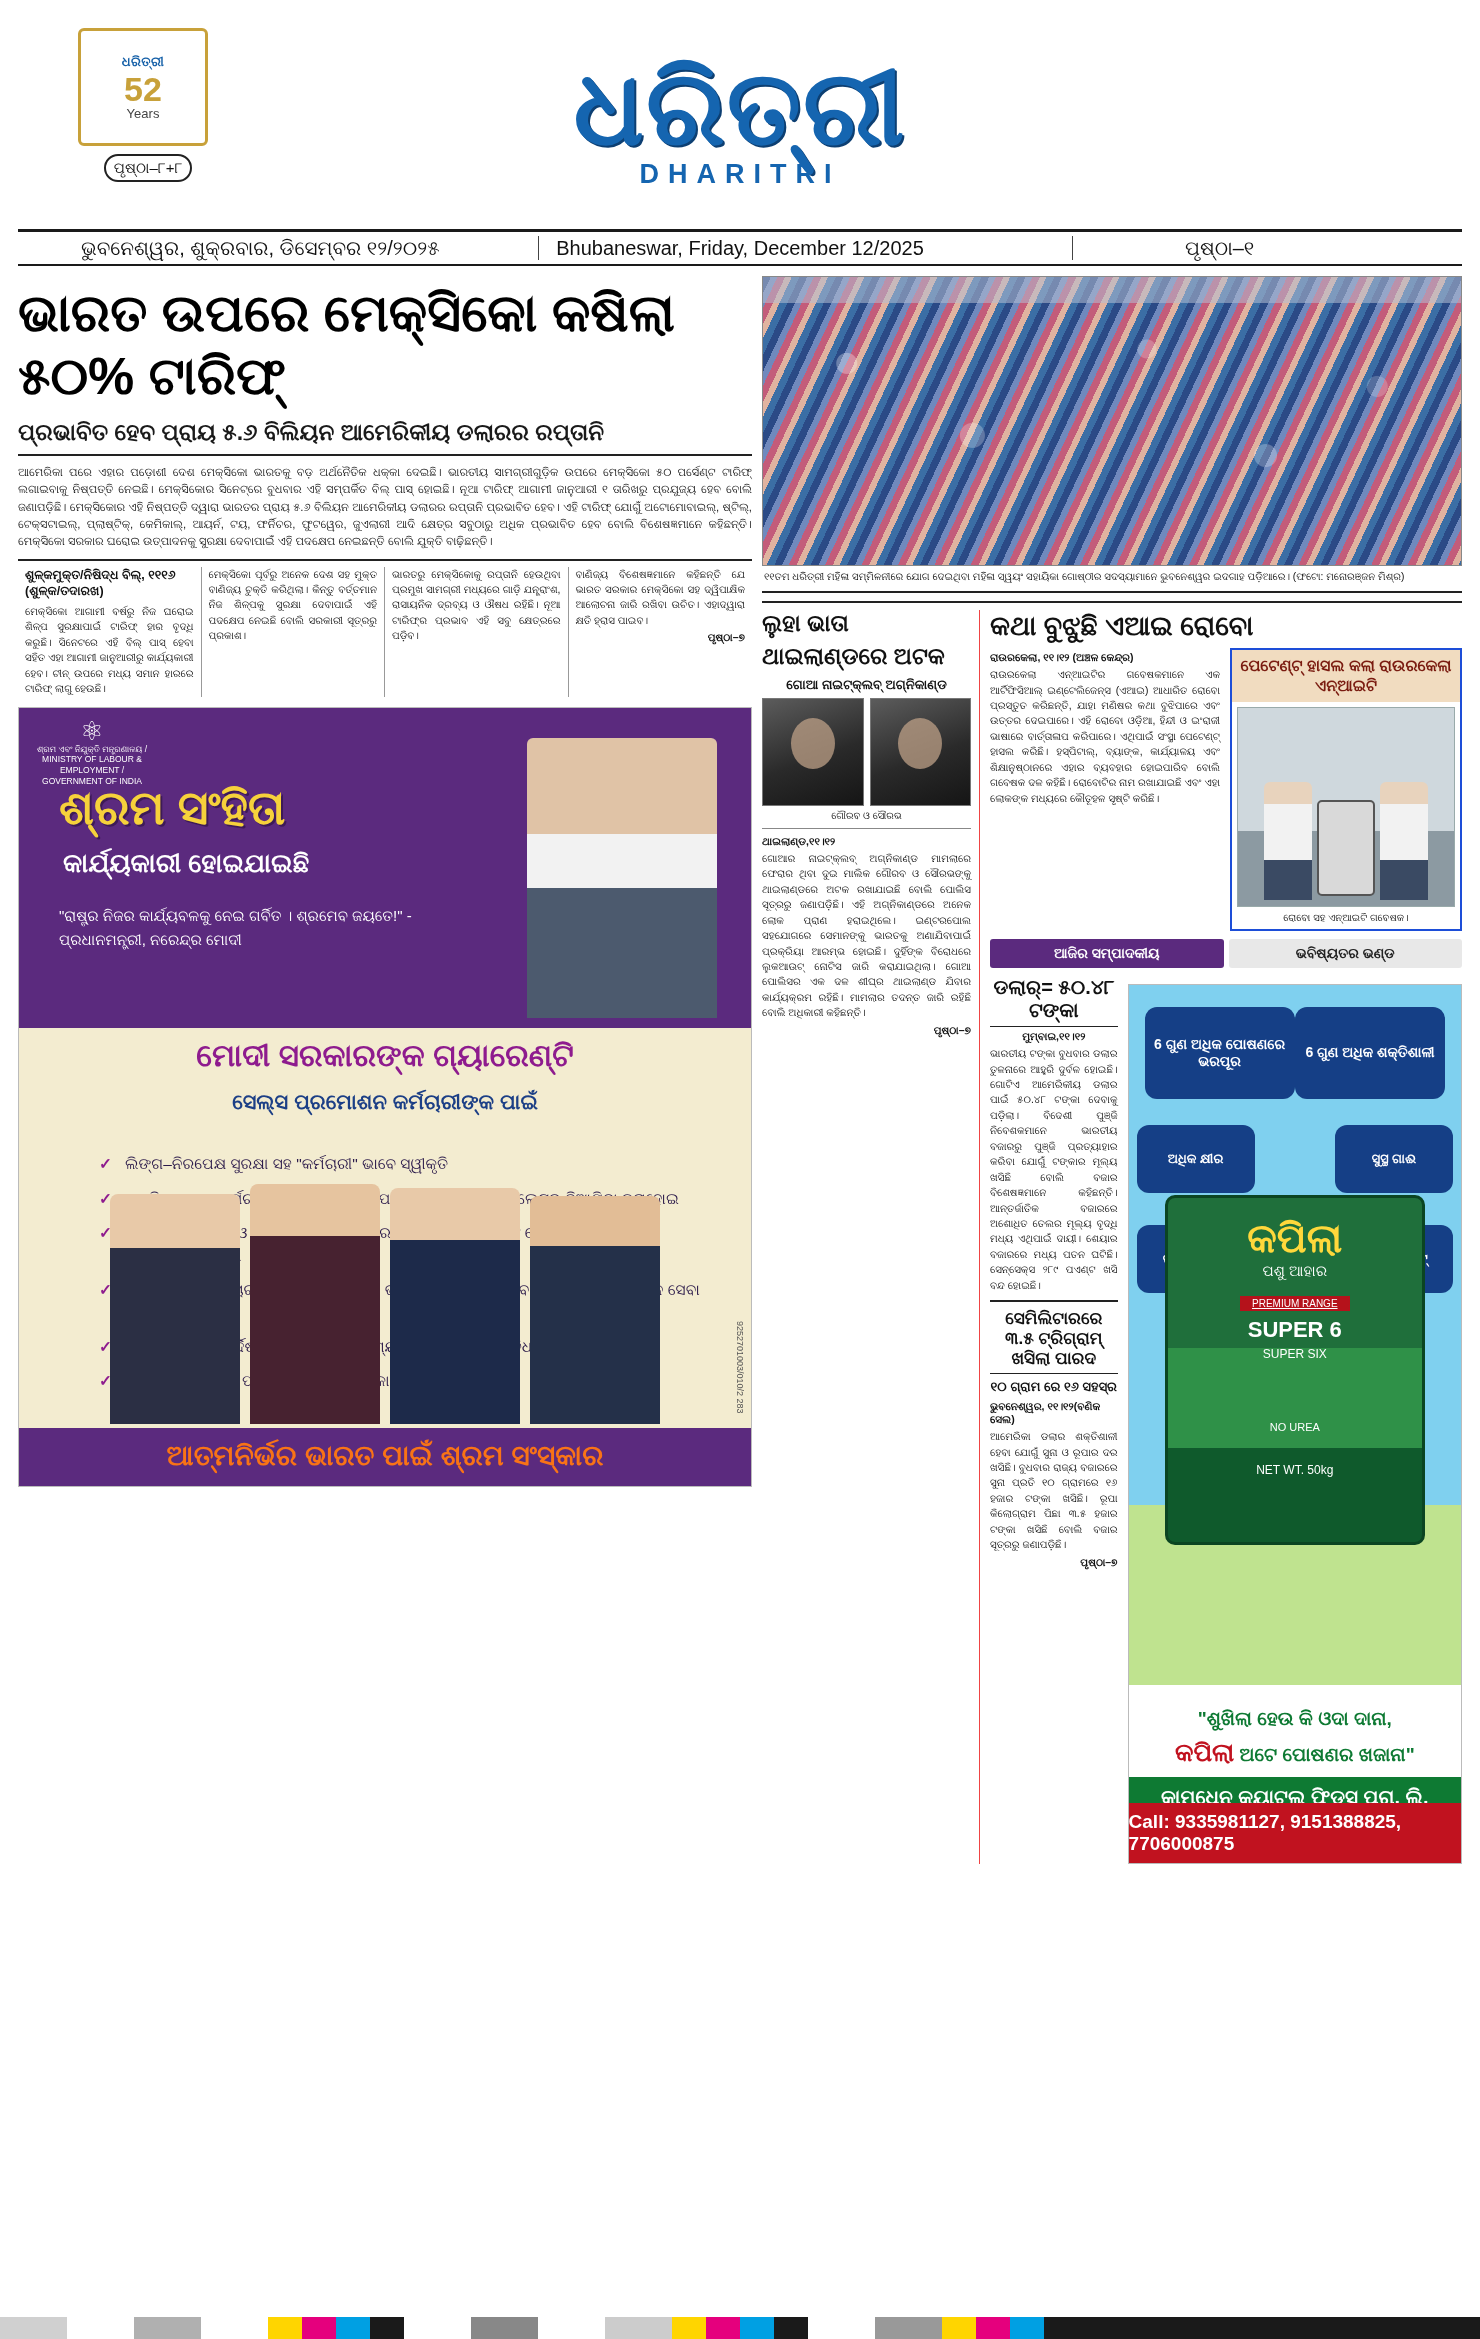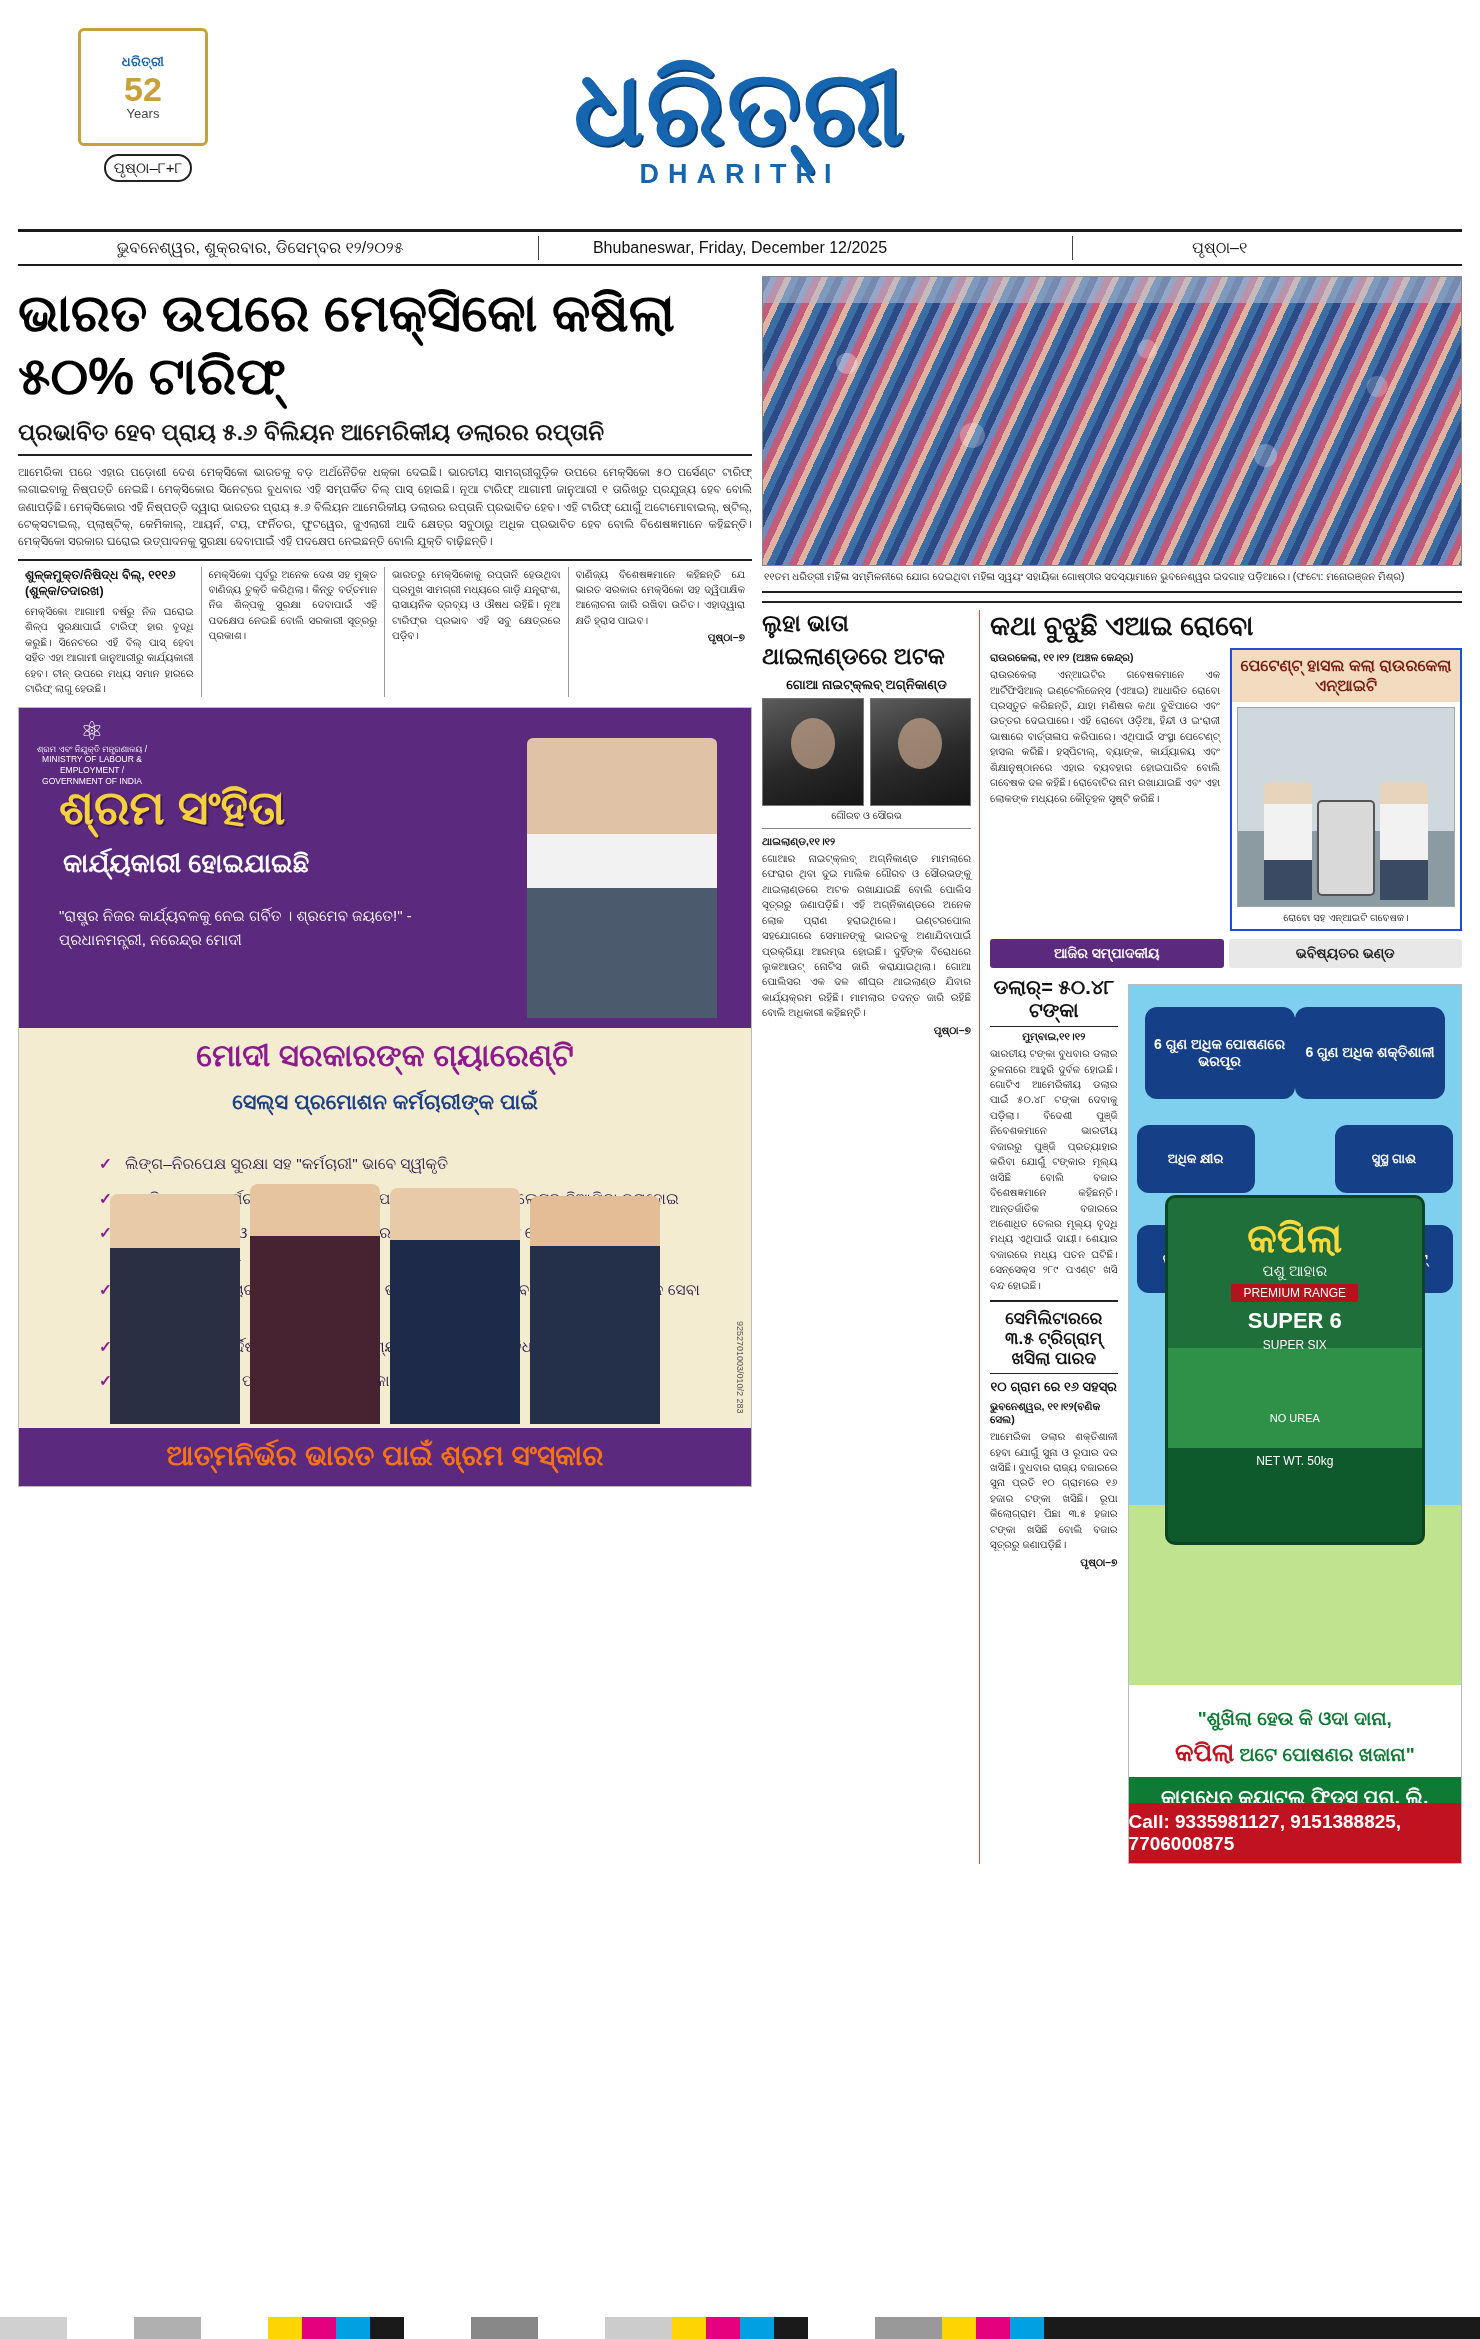--- a/index.html
+++ b/index.html
@@ -61,21 +61,21 @@
   .logo-en {
     font-size: 27px; font-weight: bold; color: #1565b0; letter-spacing: 9px;
     margin-top: 2px;
   }
 
   
   .datebar {
     height: 34px;
     border-bottom: 2px solid #1a1a1a;
     display: flex; align-items: center;
-    font-size: 16px;
+    font-size: 20px;
     padding: 0 6px;
     position: relative;
   }
   .datebar .od { width: 33%; text-align: center; }
   .datebar .en { width: 34%; text-align: center; }
   .datebar .pg { width: 33%; text-align: center; }
   .datebar .sep { position:absolute; top: 4px; bottom: 4px; width: 1px; background: #444; }
 
   
   .content { display: flex; gap: 0; margin-top: 10px; }
@@ -251,21 +251,21 @@
     line-height:1.25; padding: 5px;
   }
   .kap-bag {
     position:absolute; left: 50%; transform: translateX(-50%); top: 210px;
     width: 260px; height: 350px;
     background: linear-gradient(to bottom,#1f6f3b 0 150px,#2f9148 150px 250px,#0f5a2c 250px 100%);
     border-radius: 10px; color: #fff; text-align:center; padding-top: 18px;
     border: 3px solid #0b4522;
   }
   .kap-bag .nm { font-size: 40px; font-weight: bold; color:#ffd83b; }
-  .kap-bag .rng { font-size: 12px; background:#b5121b; display:inline-block; padding:2px 12px; margin-top:4px;}
+  .kap-bag .rng { font-size: 10px; background:#b5121b; display:inline-block; padding:2px 12px; margin-top:16px;text-decoration:underline;}
   .kap-footer-red {
     position:absolute; left:0; right:0; bottom:0; height: 60px; background:#c1121f;
     color:#fff; font-size: 19px; font-weight:bold; display:flex;align-items:center;justify-content:center;
   }
   .kap-green {
     position:absolute; left:0; right:0; bottom:46px; height: 40px; background:#0e7a33;
     color:#fff; font-size: 20px; font-weight:bold; display:flex;align-items:center;justify-content:center;
   }
   .kap-slogan {
     position:absolute; left:0; right:0; bottom: 92px; text-align:center;

